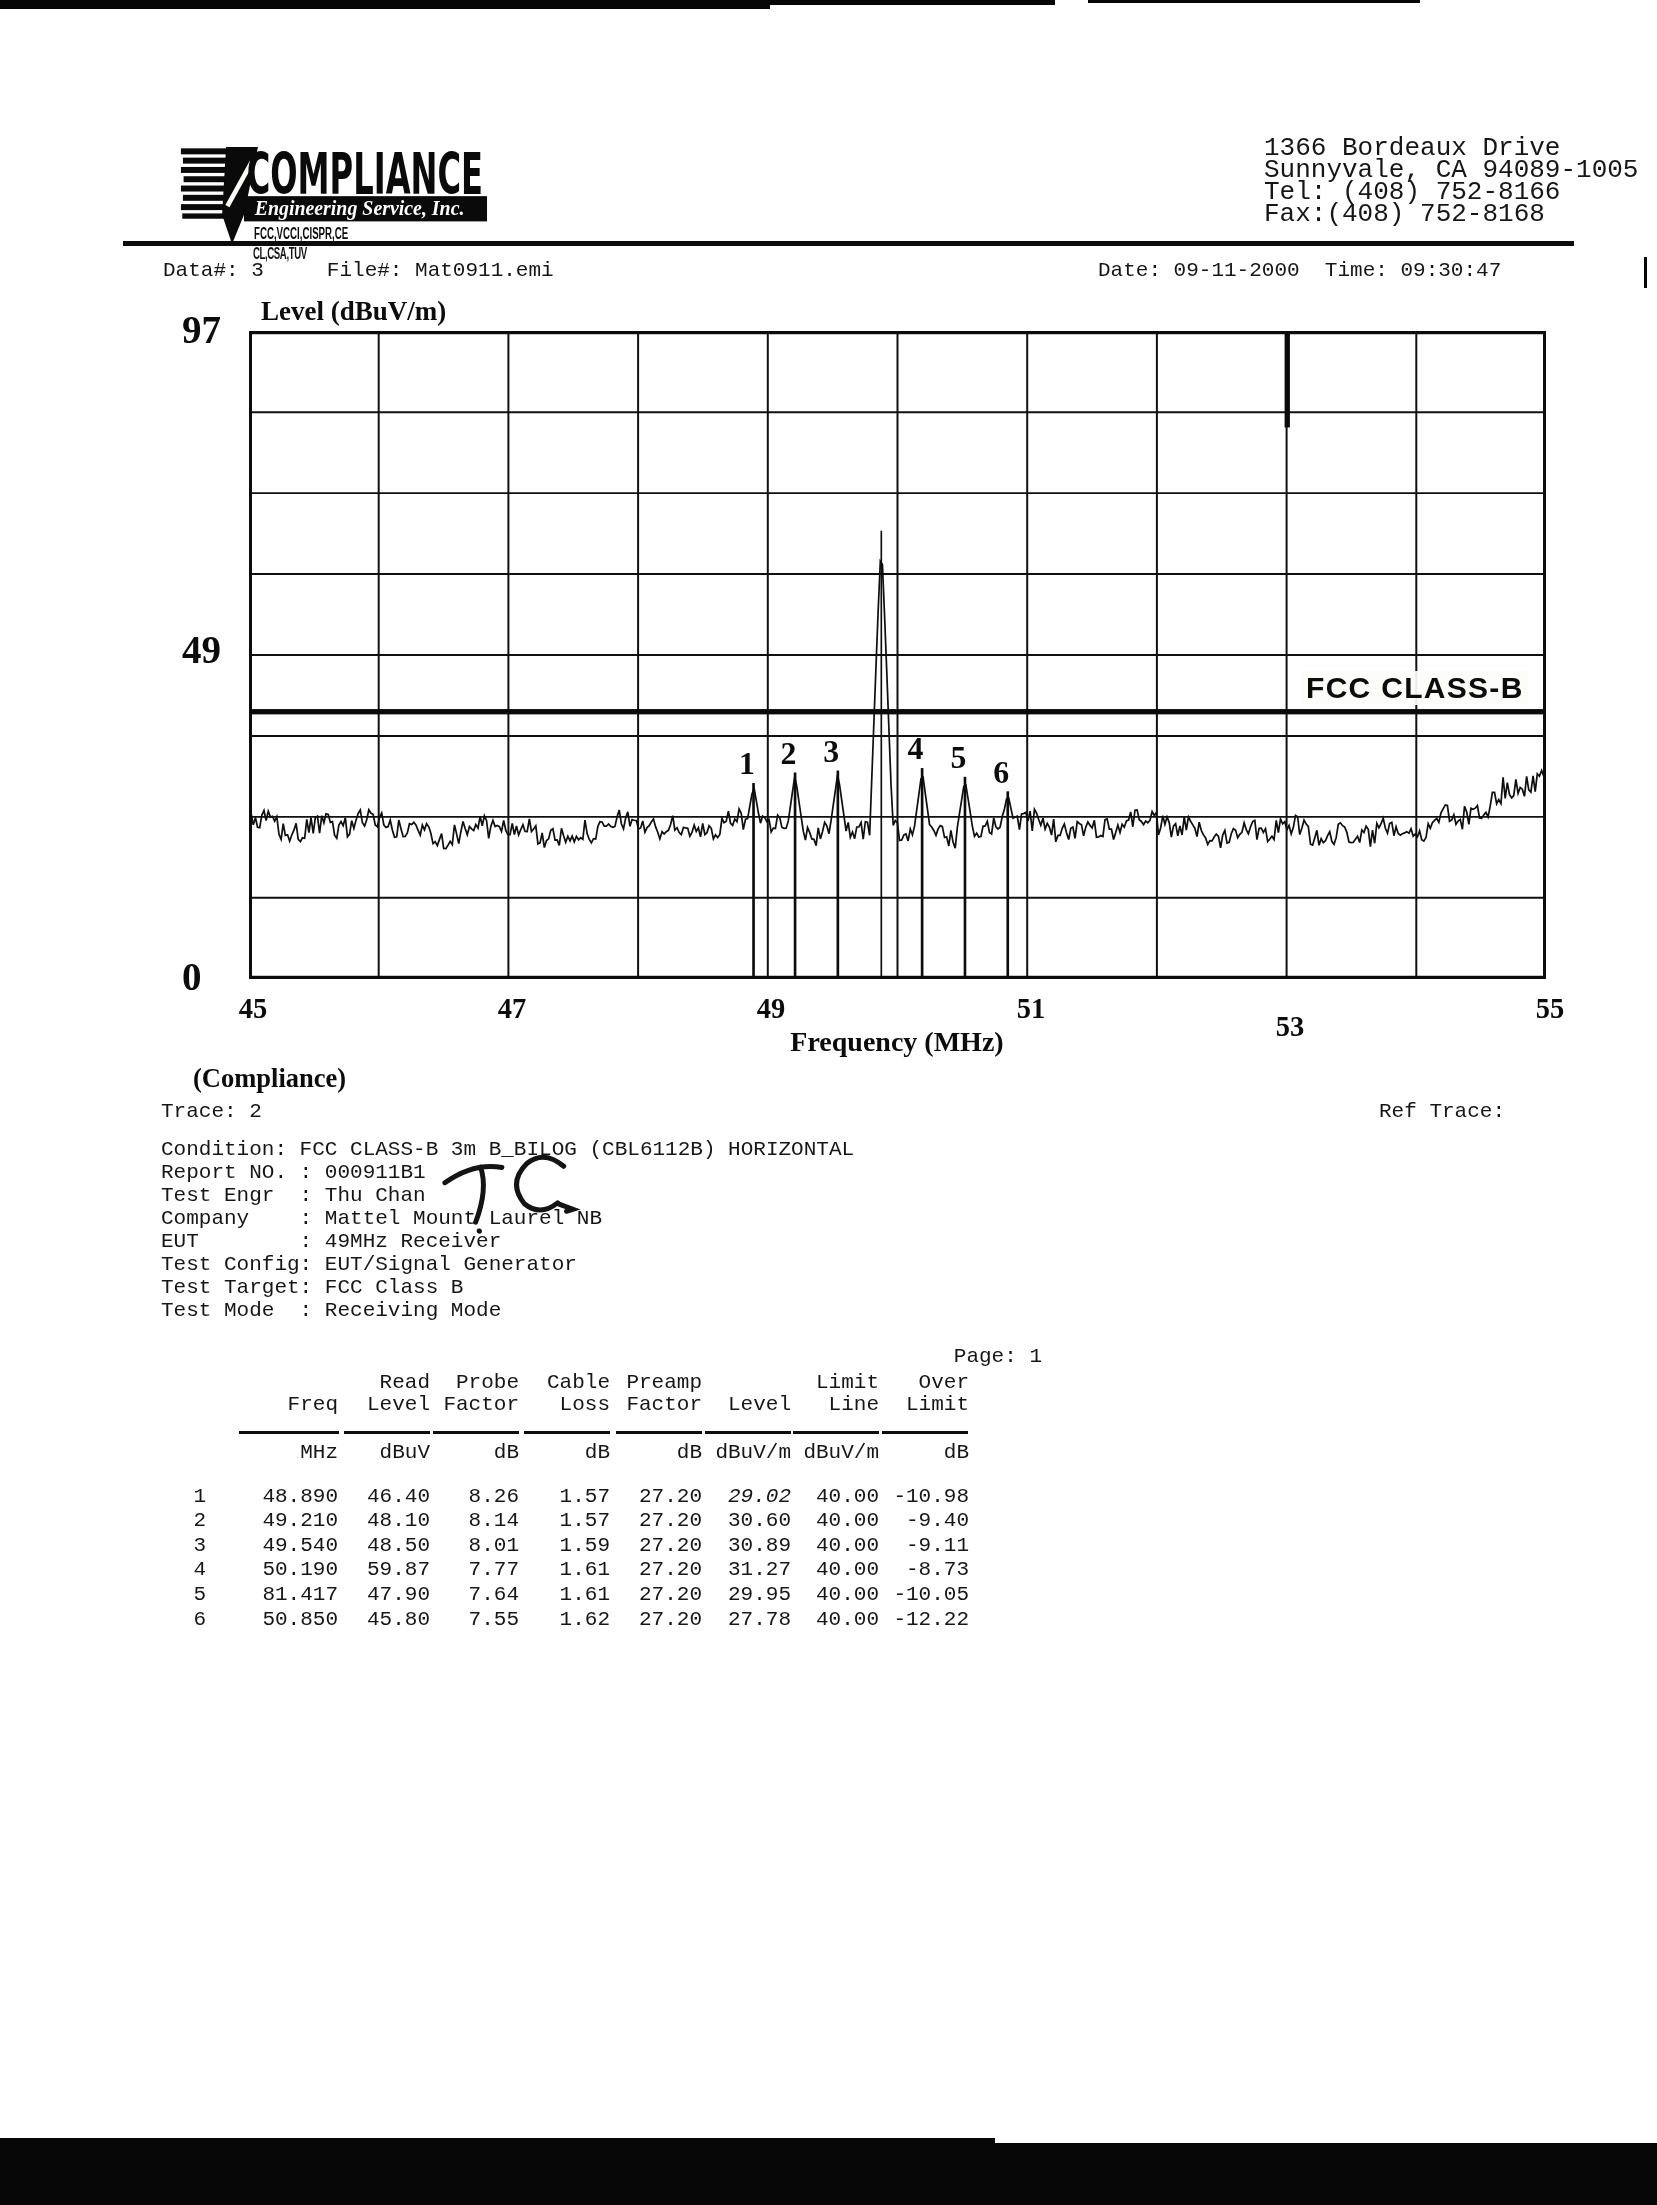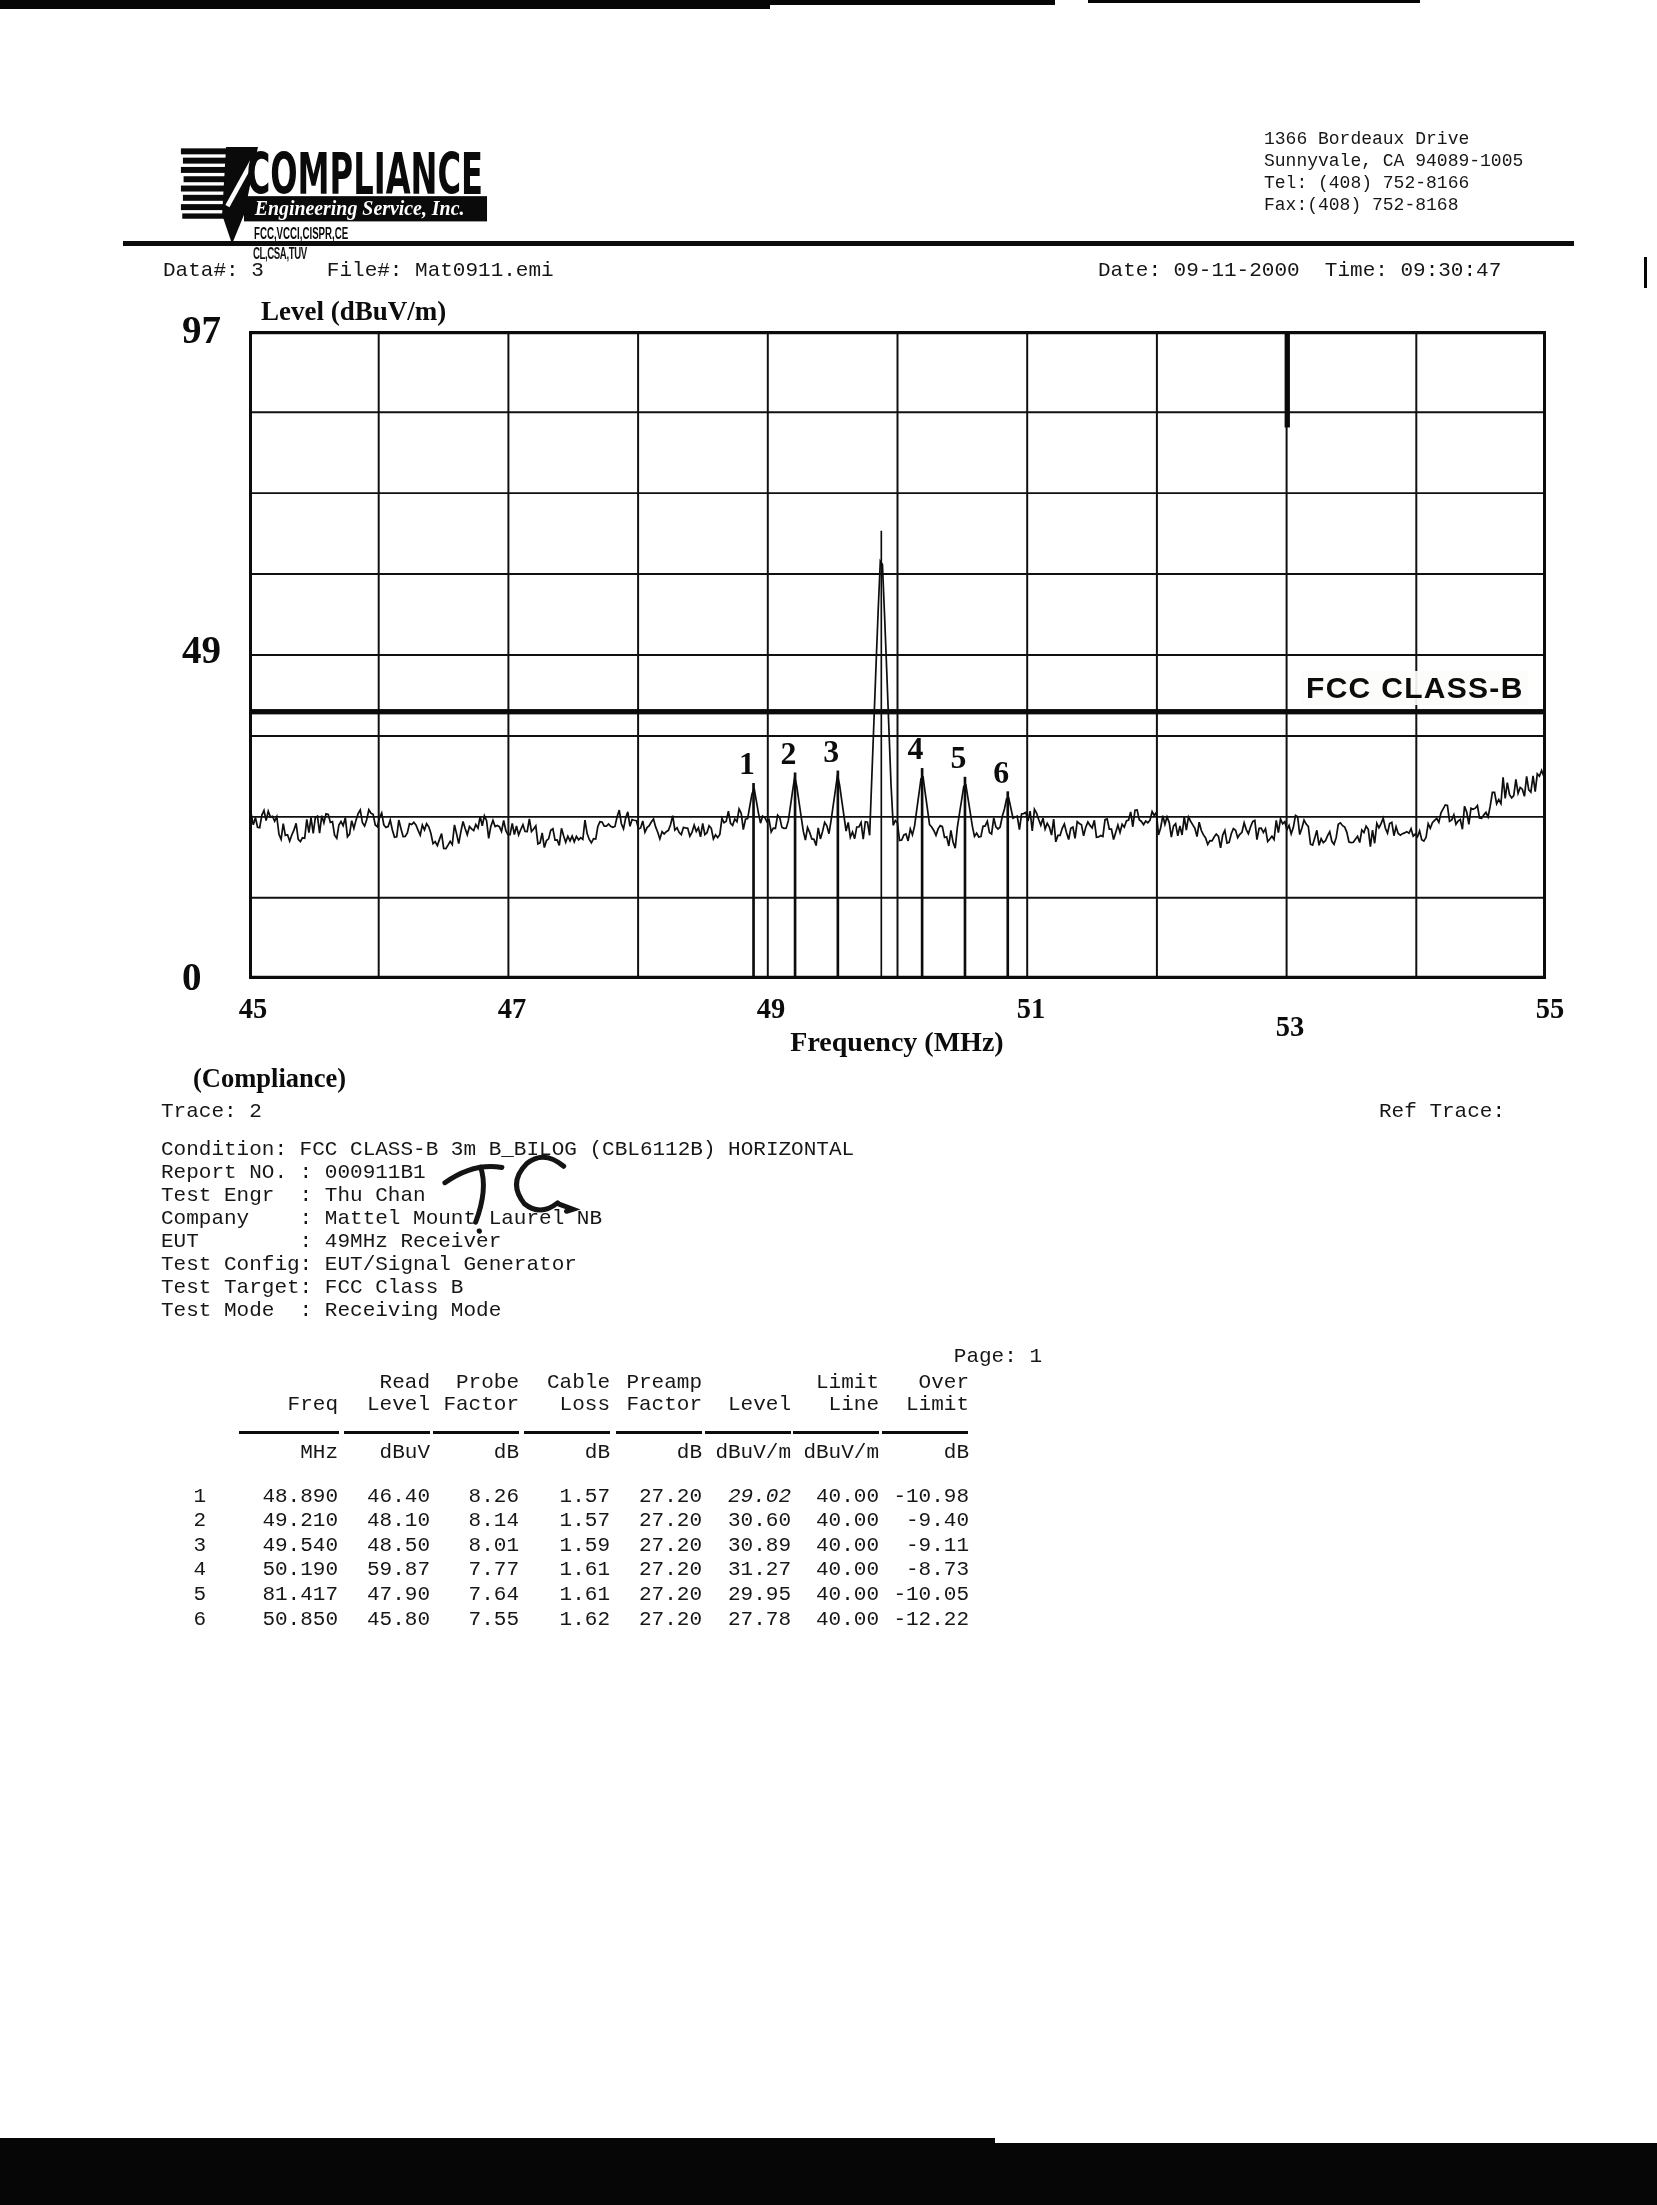--- a/index.html
+++ b/index.html
@@ -41,21 +41,21 @@
       <path d="M95,6 L143,6 L122,108 L104,152 L89,108 Z"></path>
     </g>
     <line x1="97" y1="95" x2="134" y2="28" stroke="#fcfcfa" stroke-width="7"></line>
     <text x="126" y="77" font-family="DejaVu Sans, sans-serif" font-weight="bold" font-size="86" textLength="356" lengthAdjust="spacingAndGlyphs" fill="#0a0a0a">COMPLIANCE</text>
     <rect x="122" y="80" width="366" height="38" fill="#0a0a0a"></rect>
     <text x="138" y="109" font-family="Liberation Serif, serif" font-style="italic" font-weight="bold" font-size="30" textLength="316" lengthAdjust="spacingAndGlyphs" fill="#ffffff">Engineering Service, Inc.</text>
     <text x="137" y="145" font-family="Liberation Sans, sans-serif" font-weight="bold" font-size="25" textLength="142" lengthAdjust="spacingAndGlyphs" fill="#0a0a0a">FCC,VCCI,CISPR,CE</text>
   </svg>
   <div class="abs" style="left:253px;top:244px;font-family:'Liberation Sans',sans-serif;font-weight:bold;font-size:16.6px;letter-spacing:-0.7px;transform:scaleX(0.58);transform-origin:left top;">CL,CSA,TUV</div>
 
-  <div class="abs mono" id="address-block" style="left:1264px;top:128px;font-size:18px;line-height:22px;white-space:pre;"><div>1366 Bordeaux Drive</div><div>Sunnyvale, CA 94089-1005</div><div>Tel: (408) 752-8166</div><div>Fax:(408) 752-8168</div></div>
+  <div class="abs mono" id="address-block" style="left:1264px;top:137px;font-size:26px;line-height:22px;white-space:pre;"><div>1366 Bordeaux Drive</div><div>Sunnyvale, CA 94089-1005</div><div>Tel: (408) 752-8166</div><div>Fax:(408) 752-8168</div></div>
 
   <div class="abs hline" style="left:123px;top:241px;width:1451px;height:4.6px;"></div>
   <div class="abs mono" style="left:163px;top:259px;font-size:21px;white-space:pre;">Data#: 3     File#: Mat0911.emi</div>
   <div class="abs mono" style="left:1098px;top:259px;font-size:21px;white-space:pre;">Date: 09-11-2000  Time: 09:30:47</div>
 
   <div class="abs serifb" style="left:261px;top:296px;font-size:27px;">Level (dBuV/m)</div>
   <div class="abs serifb" style="left:897px;top:1026px;font-size:28px;transform:translateX(-50%);">Frequency (MHz)</div>
   <div id="ylabels"></div>
   <div id="xlabels"></div>
 

